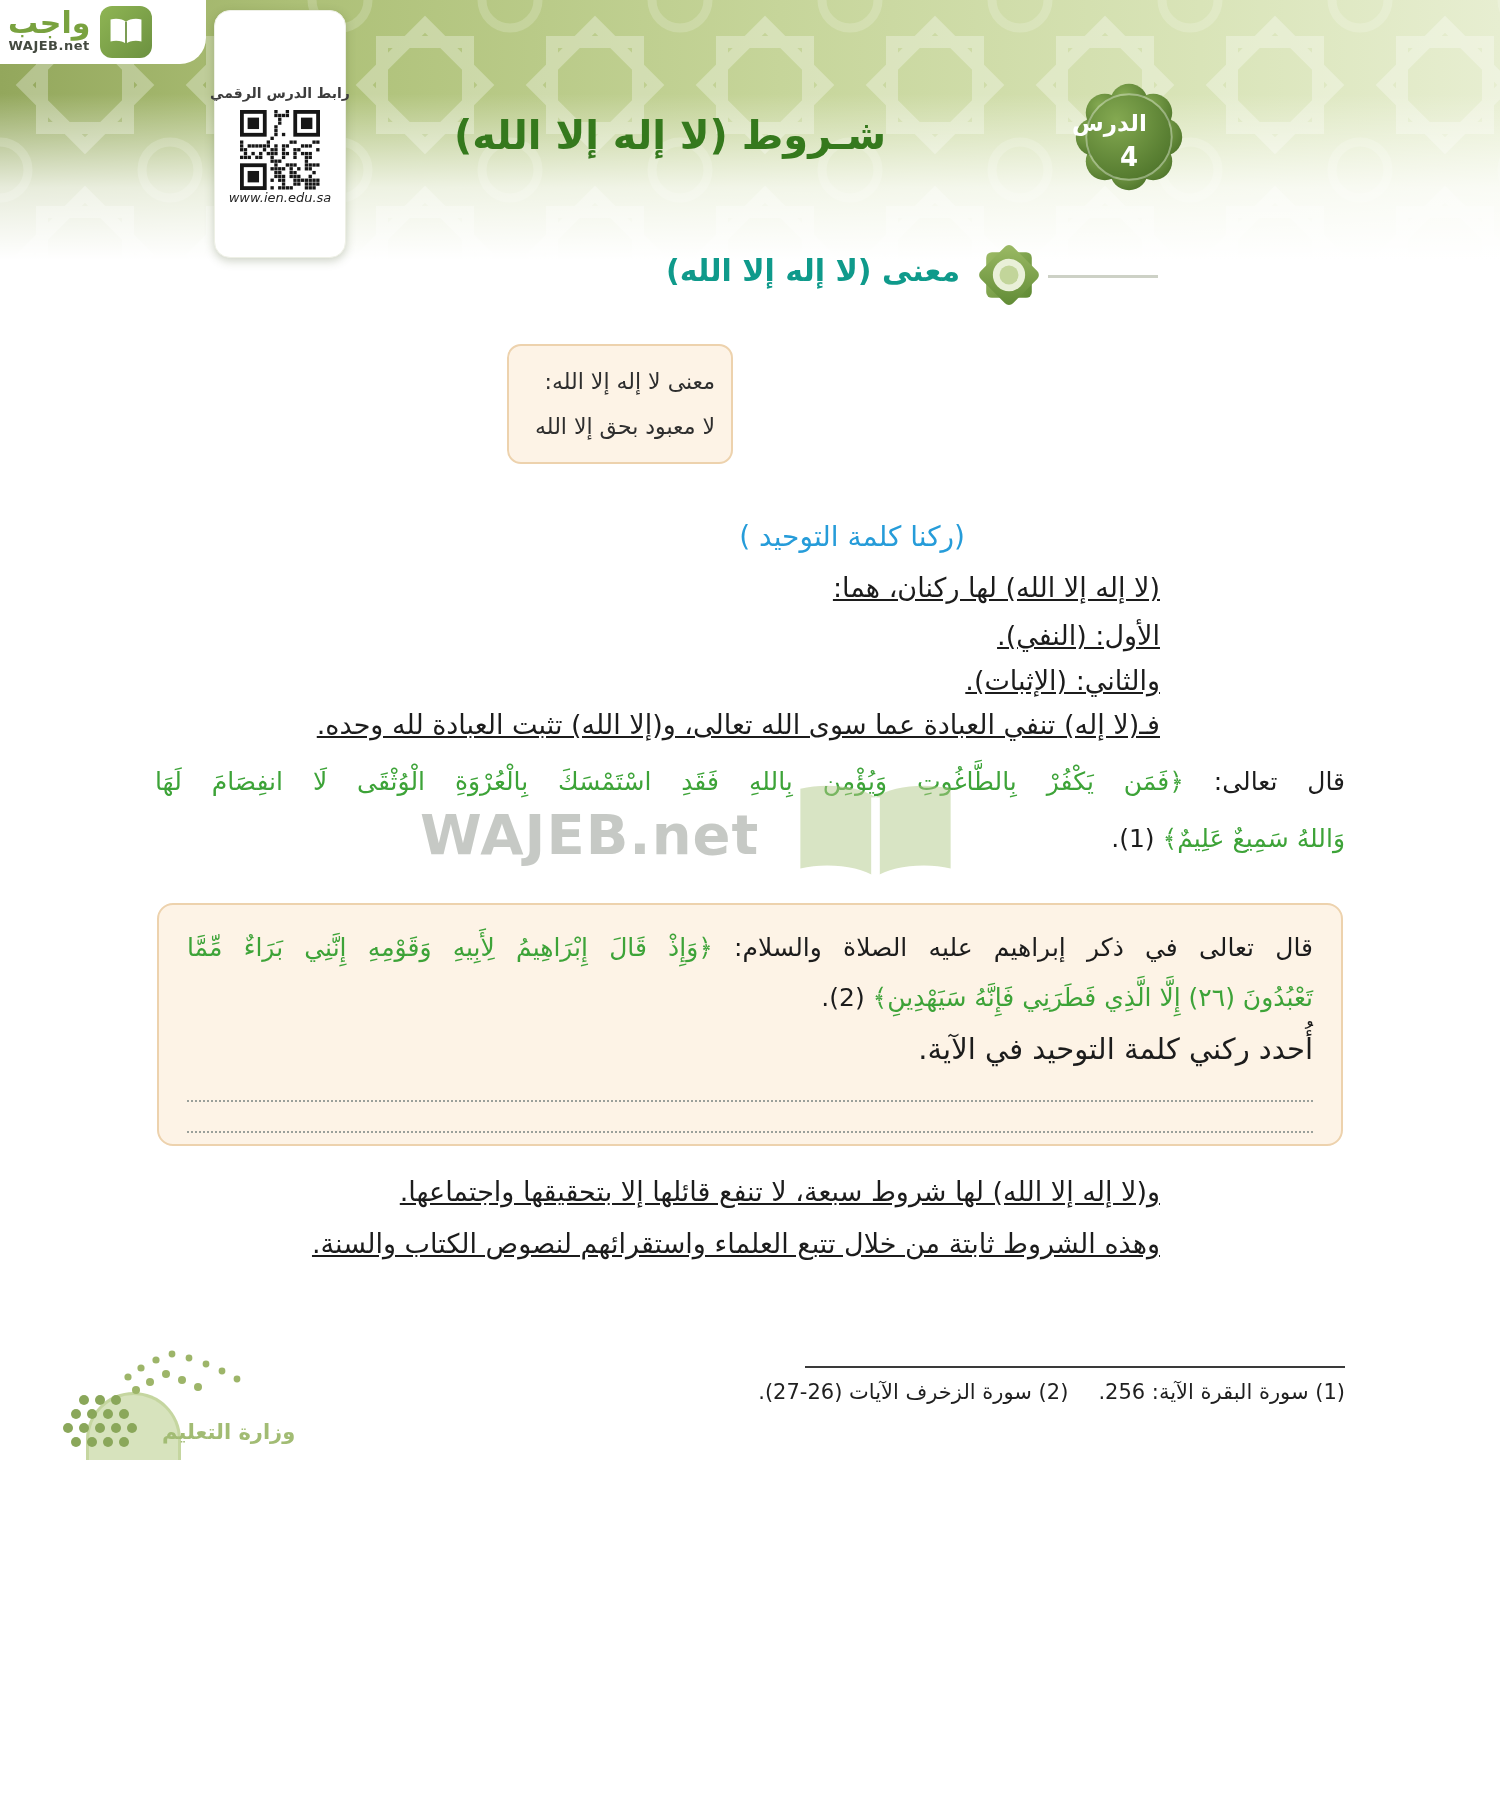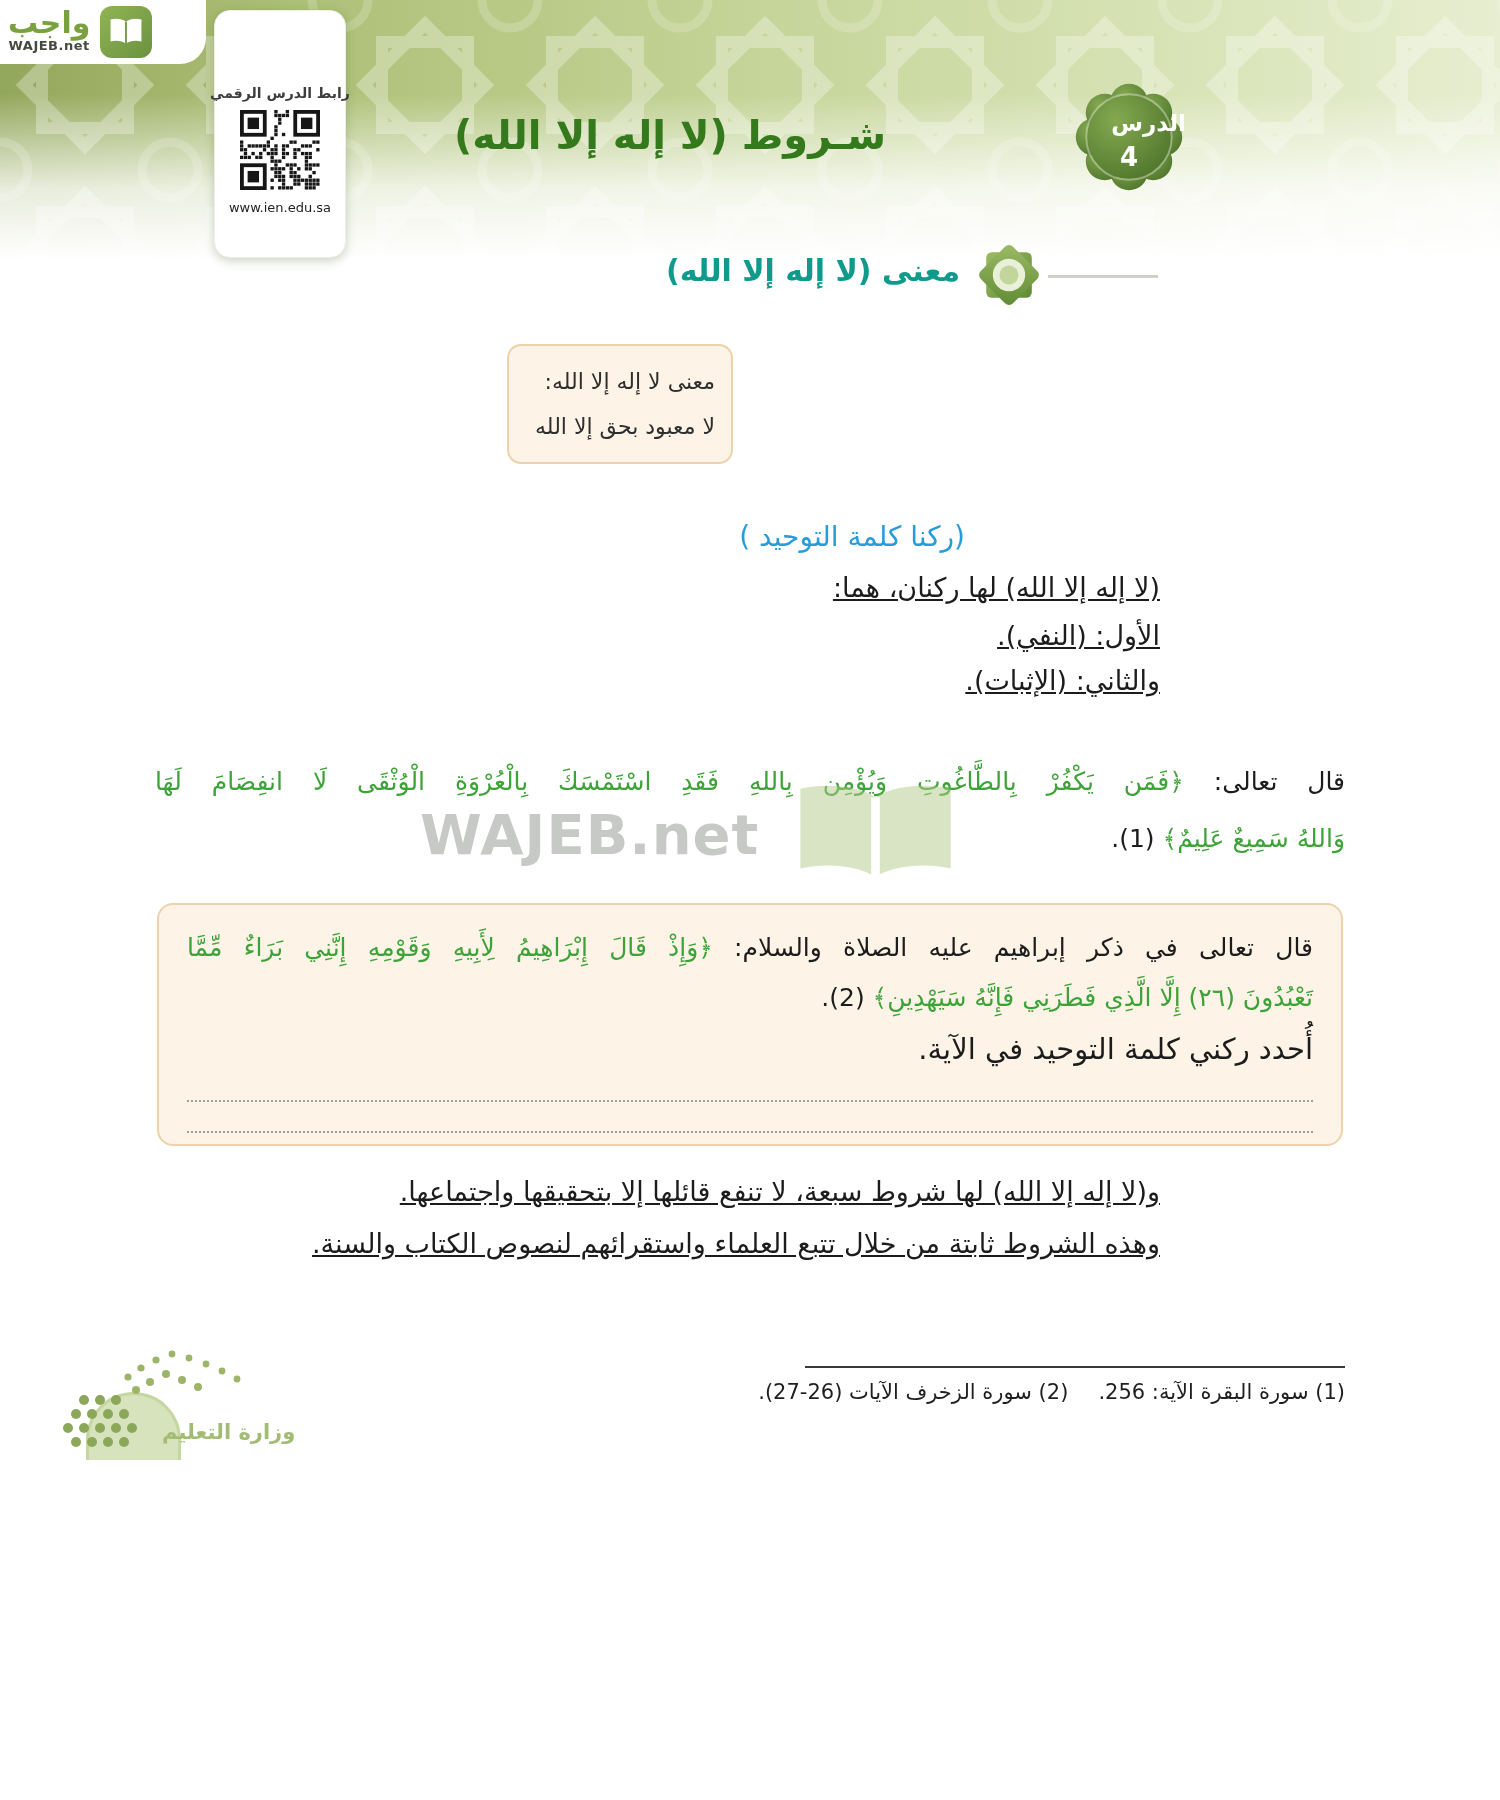--- a/index.html
+++ b/index.html
@@ -23,25 +23,25 @@
   .wajeb-latin { font-size:13px; font-weight:bold; color:#444a40; letter-spacing:.5px; }
   .book-badge { width:52px; height:52px; background:linear-gradient(135deg,#8fb554,#6c9140);
     border-radius:12px; display:flex; align-items:center; justify-content:center; }
 
   
   .qr-card { position:absolute; top:10px; left:214px; width:132px; height:248px; background:#fff;
     border:1px solid #eef0e6; border-radius:16px; box-shadow:0 3px 10px rgba(60,80,30,.25);
     z-index:6; display:flex; flex-direction:column; align-items:center; }
   .qr-title { margin-top:74px; font-size:14px; font-weight:bold; color:#3d3d3d; white-space:nowrap; }
   .qr-svg { margin-top:9px; }
-  .qr-url { margin-top:10px; font-size:13px; color:#1f1f1f; direction:ltr; }
+  .qr-url { font-size:13px; color:#1f1f1f; direction:ltr;font-style:italic; }
 
   
   .lesson-badge { position:absolute; top:80px; left:1072px; width:114px; height:114px; z-index:6; }
-  .badge-label { position:absolute; top:30px; width:100%; text-align:right; color:#fff; font-size:23px; font-weight:bold; }
+  .badge-label { position:absolute; top:30px; width:100%; text-align:left; color:#fff; font-size:23px; font-weight:bold; }
   .badge-number { position:absolute; top:62px; width:100%; text-align:center; color:#fff; font-size:26px; font-weight:bold; }
 
   .main-title { position:absolute; top:112px; left:430px; width:480px; text-align:center;
     font-size:40px; font-weight:bold; color:#35791d; z-index:6; }
 
   
   .section-medallion { position:absolute; top:237px; left:971px; z-index:6; }
   .section-line { position:absolute; top:275px; left:1048px; width:110px; height:3px; background:#cdd1c6; z-index:5; }
   .section-heading { position:absolute; top:253px; right:540px; font-size:30px; font-weight:bold; color:#0f9a8b; z-index:6; }
 
@@ -316,20 +316,21 @@
 
   <div class="meaning-box">
     <div>معنى لا إله إلا الله:</div>
     <div>لا معبود بحق إلا الله</div>
   </div>
 
   <h2 class="h-blue">(ركنا كلمة التوحيد )</h2>
   <p class="body-line p1">(لا إله إلا الله) لها ركنان، هما:</p>
   <p class="body-line p2">الأول: (النفي).</p>
   <p class="body-line p3">والثاني: (الإثبات).</p>
+  <p class="body-line p4">فـ(لا إله) تنفي العبادة عما سوى الله تعالى، و(إلا الله) تثبت العبادة لله وحده.</p>
 
   <div class="verse-block">
     <div class="lineA">
       <span>قال تعالى: </span><span class="quran">﴿فَمَن يَكْفُرْ بِالطَّاغُوتِ وَيُؤْمِن بِاللهِ فَقَدِ اسْتَمْسَكَ بِالْعُرْوَةِ الْوُثْقَى لَا انفِصَامَ لَهَا</span>
     </div>
     <div class="lineB">
       <span class="quran">وَاللهُ سَمِيعٌ عَلِيمٌ﴾</span><span> (1).</span>
     </div>
   </div>
 

